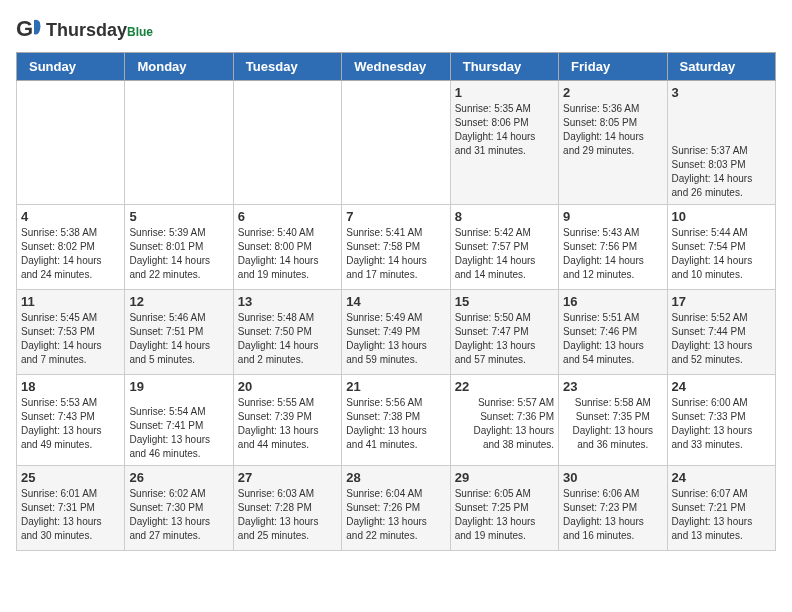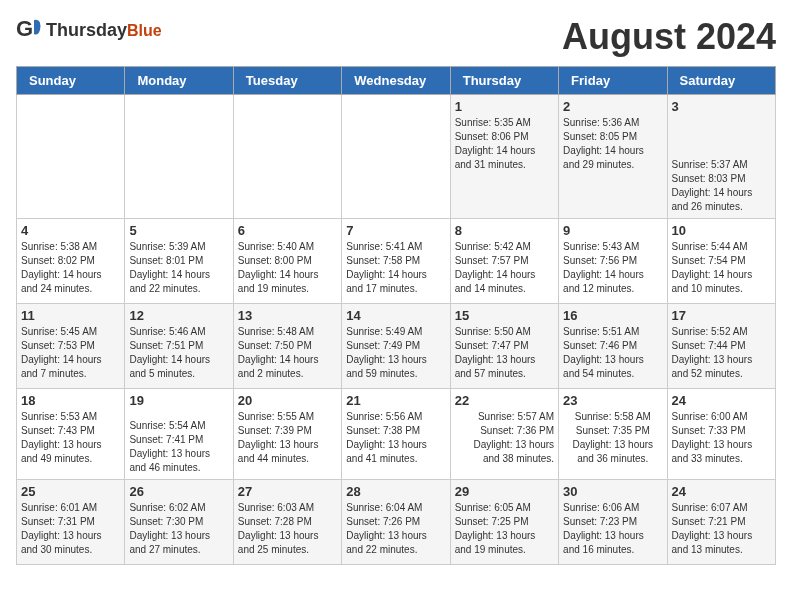--- a/index.html
+++ b/index.html
@@ -81,25 +81,24 @@
 </head>
 <body>
 
 <div class="header">
   <div class="logo">
     <svg class="logo-icon" viewBox="0 0 28 28" xmlns="http://www.w3.org/2000/svg">
       <text x="0" y="20" font-size="22" font-family="Arial" font-weight="bold" fill="#333">G</text>
       <path d="M18 4 Q26 2 24 14 Q22 20 18 18" fill="#2e6db4"></path>
     </svg>
     <div>
-      <span style="font-size:18px;font-weight:bold;color:#333;">Thursday</span><span style="font-size:16px;font-weight:bold;color:#c2410c;">Blue</span>
+      <span style="font-size:18px;font-weight:bold;color:#333;">Thursday</span><span style="font-size:12px;font-weight:bold;color:#15803d;">Blue</span>
     </div>
   </div>
   <div class="title-area">
-    <div class="month-title">August 2024</div>
   </div>
 </div>
 
 <table>
   <thead>
     <tr>
     <th>Sunday</th>
         <th>Monday</th>
         <th>Tuesday</th>
         <th>Wednesday</th>

